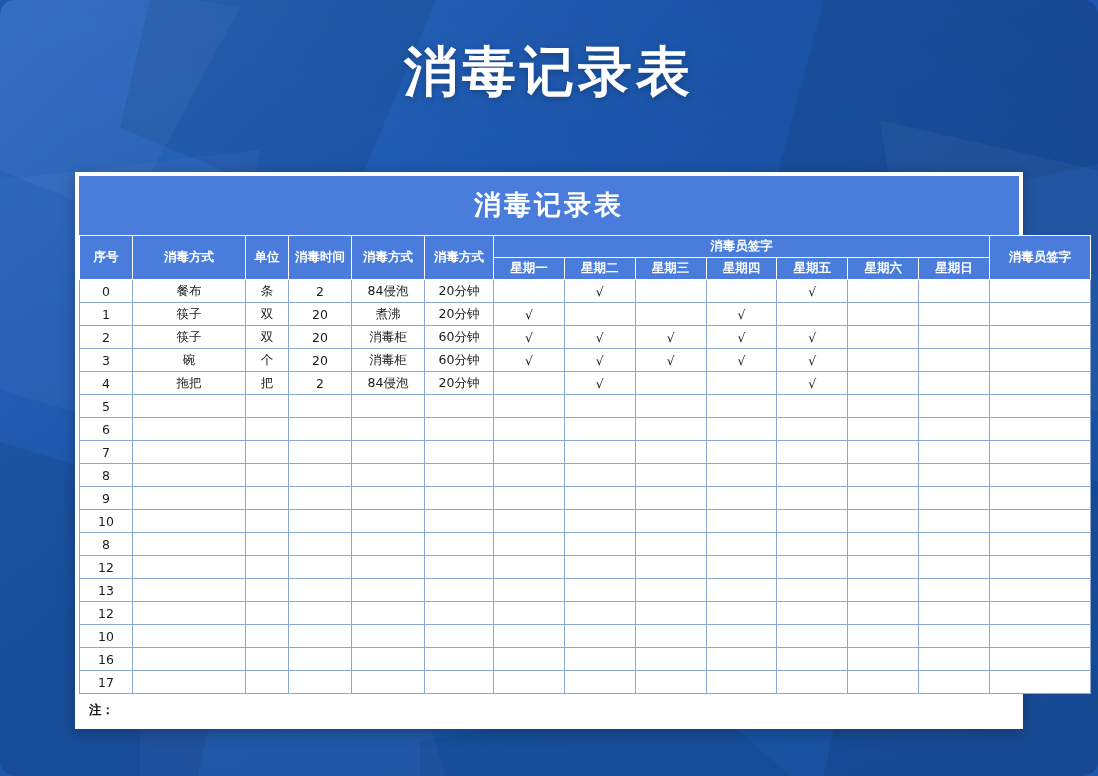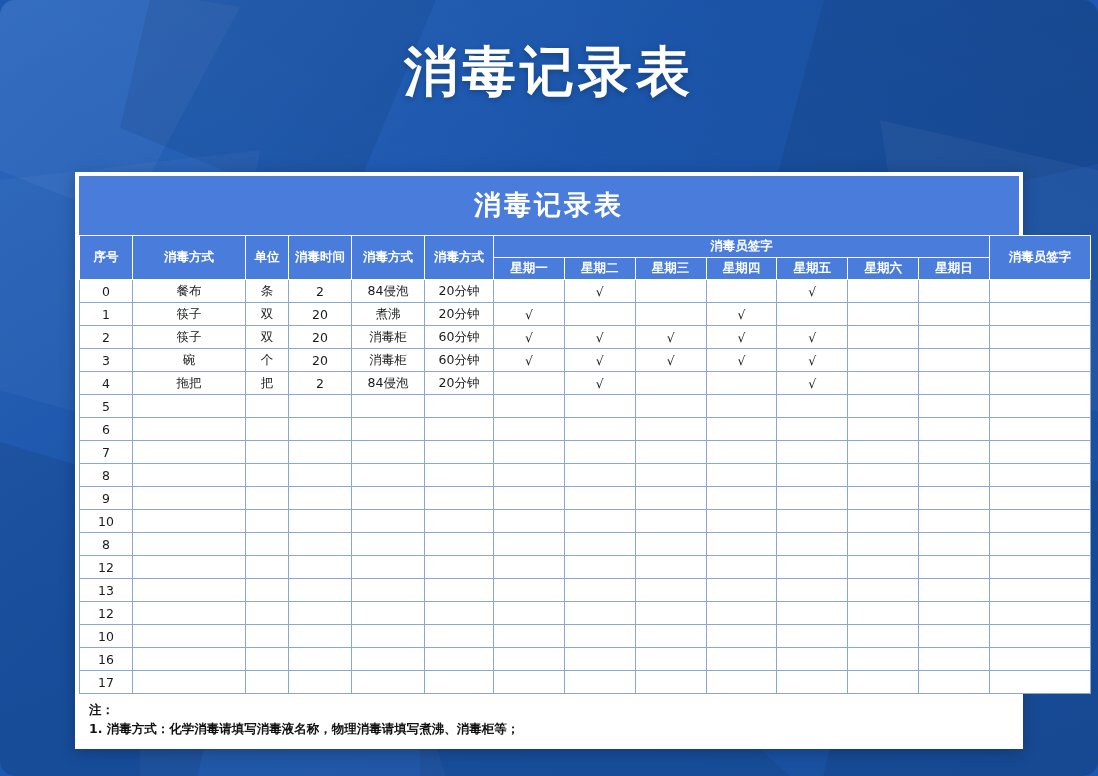--- a/index.html
+++ b/index.html
@@ -483,17 +483,16 @@
             <td class="day check"></td>
             <td class="day check"></td>
             <td class="day check"></td>
             <td class="day check"></td>
             <td class="sign"></td>
           </tr>
         </tbody>
       </table>
       <div class="note">
         <div>注：</div>
-        <div>1. 消毒方式：化学消毒请填写消毒液名称，物理消毒请填写煮沸、消毒柜等；</div>
       </div>
     </div>
   </div>
 </div>
 
 </body></html>

